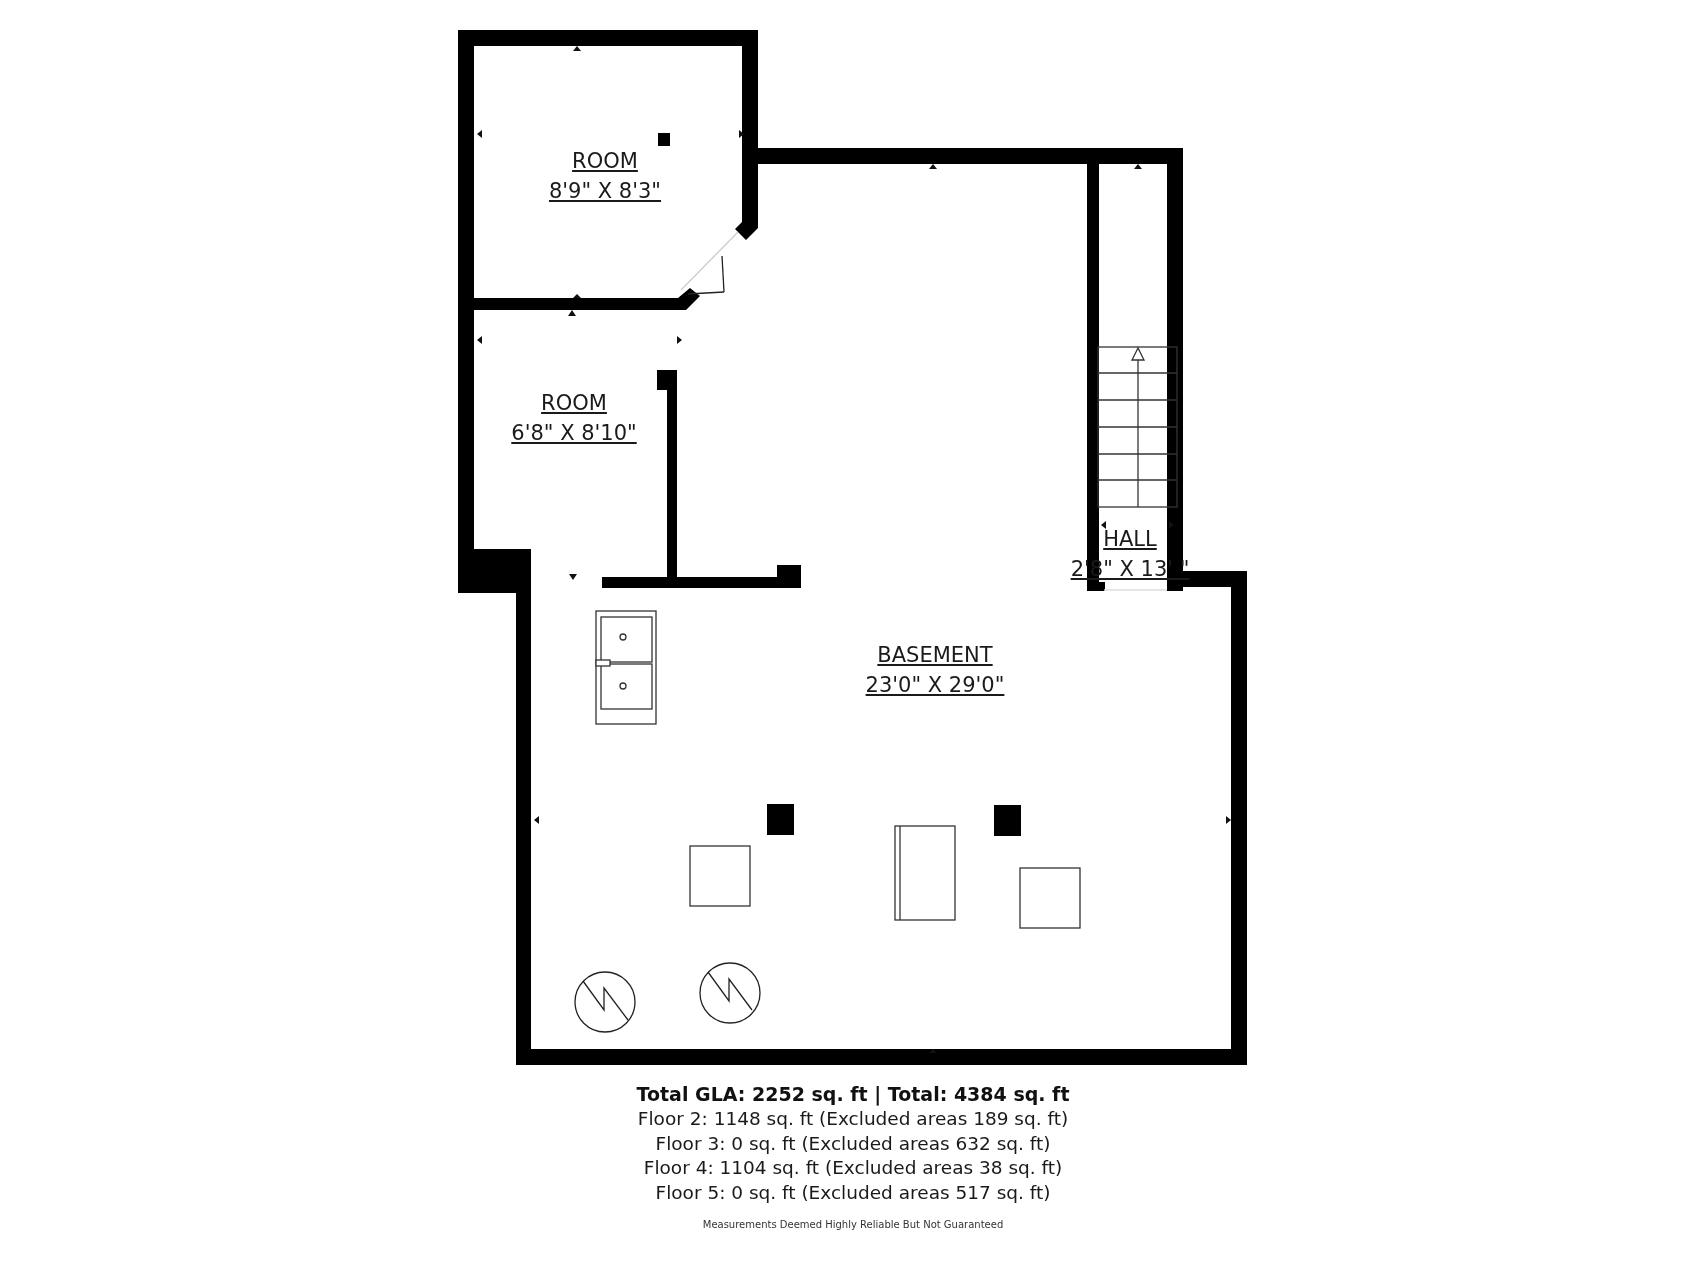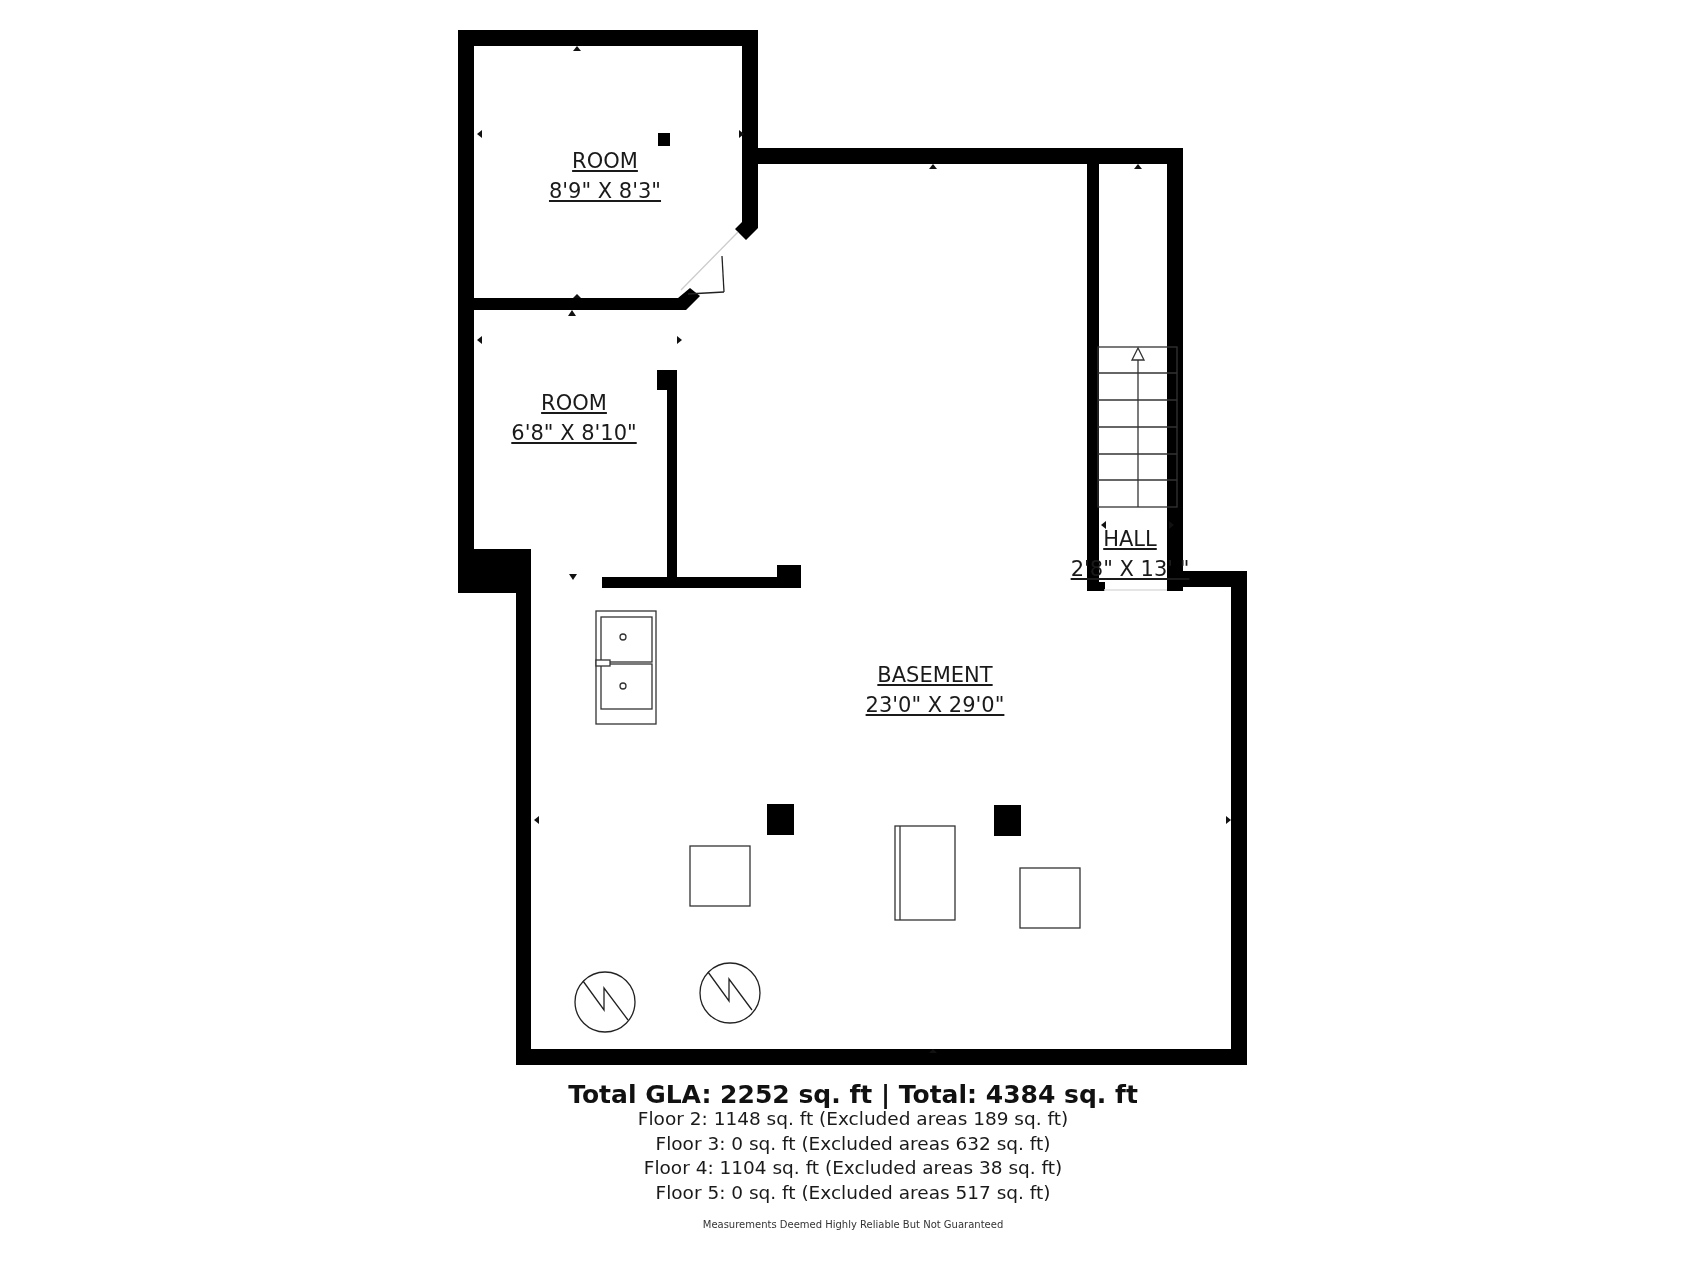--- a/index.html
+++ b/index.html
@@ -3,21 +3,21 @@
 <meta charset="utf-8">
 <style>
   html, body { margin:0; padding:0; background:#ffffff; }
   body { width:1706px; height:1280px; position:relative; overflow:hidden;
          font-family:"DejaVu Sans", "Liberation Sans", sans-serif; color:#111; }
   #plan { position:absolute; left:0; top:0; }
   .lbl { position:absolute; text-align:center; transform:translateX(-50%);
          font-size:21px; line-height:30px; color:#1a1a1a; white-space:nowrap;text-decoration:underline; }
   .lbl span { display:block; }
   #summary { position:absolute; left:0; width:1706px; top:1082px; text-align:center; }
-  #summary .bold { font-weight:bold; font-size:25px; line-height:25px; color:#111; }
+  #summary .bold { font-weight:bold; font-size:19px; line-height:25px; color:#111; }
   #summary .line { font-size:18.5px; line-height:24.5px; color:#1a1a1a; }
   #summary .disc { font-size:10px; margin-top:14px; color:#333; }
 </style>
 </head>
 <body>
 
 <svg id="plan" width="1706" height="1280" viewBox="0 0 1706 1280">
   <g fill="#000">
 
     <rect x="458" y="30" width="300" height="16"></rect>
@@ -115,21 +115,21 @@
   <span>8'9" X 8'3"</span>
 </div>
 <div class="lbl" style="left:574px; top:388px;">
   <span>ROOM</span>
   <span>6'8" X 8'10"</span>
 </div>
 <div class="lbl" style="left:1130px; top:524px; z-index:0;">
   <span>HALL</span>
   <span>2'8" X 13'  "</span>
 </div>
-<div class="lbl" style="left:935px; top:660px;">
+<div class="lbl" style="left:935px; top:640px;">
   <span>BASEMENT</span>
   <span>23'0" X 29'0"</span>
 </div>
 
 <div id="summary">
   <div class="bold">Total GLA: 2252 sq. ft | Total: 4384 sq. ft</div>
   <div class="line">Floor 2: 1148 sq. ft (Excluded areas 189 sq. ft)</div>
   <div class="line">Floor 3: 0 sq. ft (Excluded areas 632 sq. ft)</div>
   <div class="line">Floor 4: 1104 sq. ft (Excluded areas 38 sq. ft)</div>
   <div class="line">Floor 5: 0 sq. ft (Excluded areas 517 sq. ft)</div>

